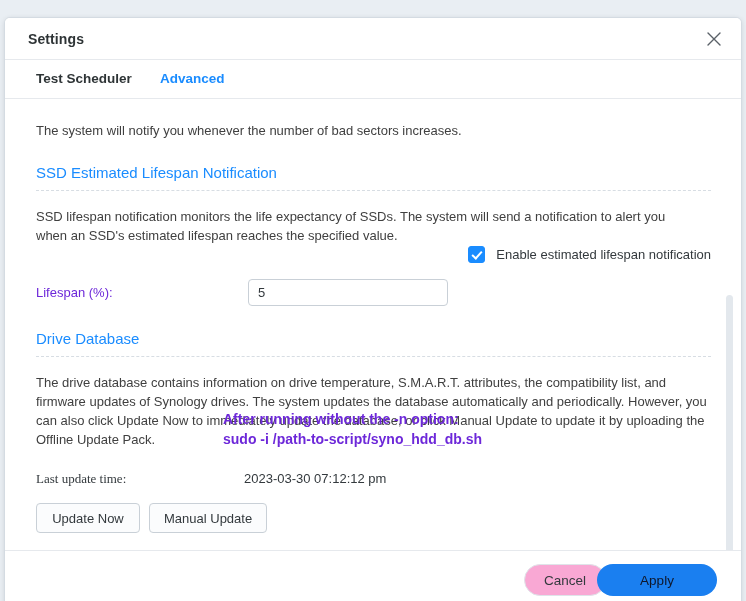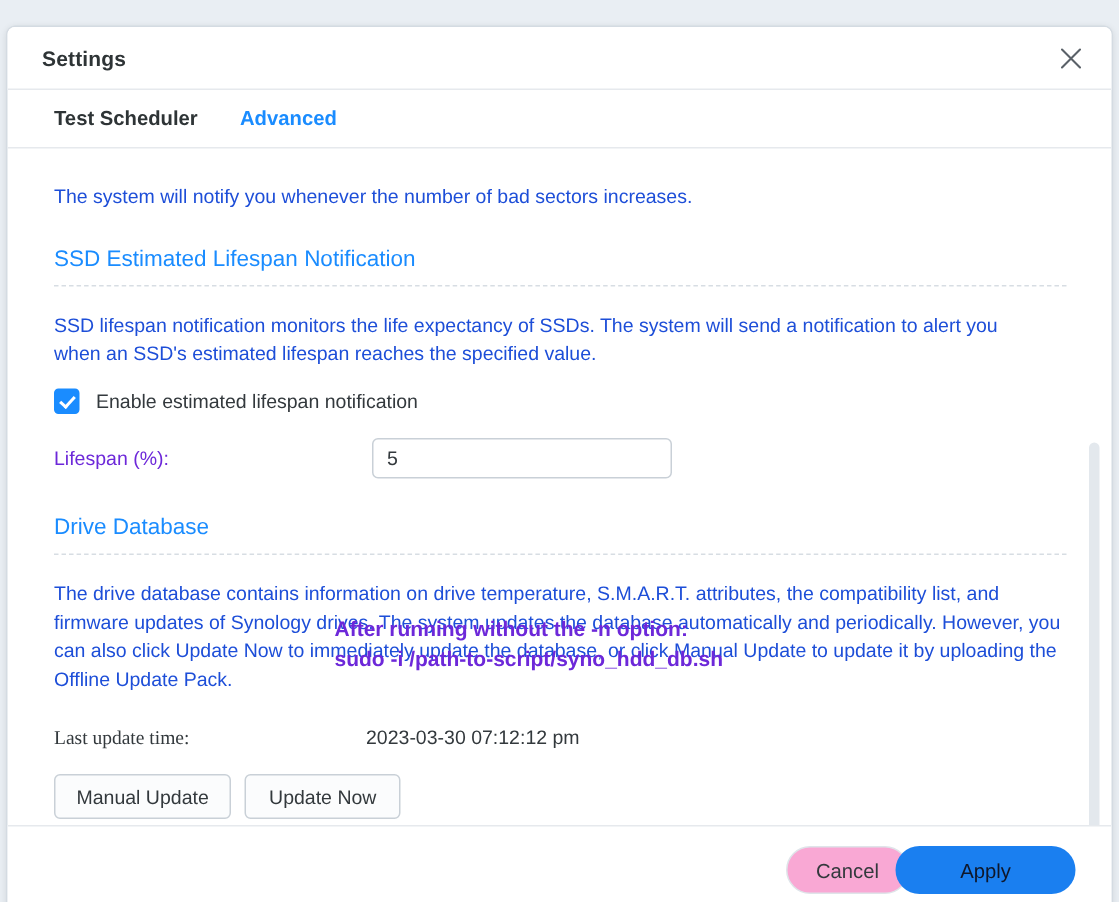--- a/index.html
+++ b/index.html
@@ -81,21 +81,21 @@
     height: 494px;
     overflow: hidden;
   }
   .content {
     position: relative;
     padding: 0 30px 0 31px;
   }
 
   .para {
     font-size: 13px;
-    color: #1d4ed8;
+    color: #404040;
     line-height: 19px;
   }
 
   .p-top { margin-top: 22px; }
 
   .section-head {
     color: #1a8cff;
     font-size: 15px;
     margin-top: 24px;
     margin-bottom: 9px;
@@ -103,23 +103,24 @@
   .hr {
     border: none;
     border-top: 1px dashed #d7dde3;
     margin: 0 0 0 0;
     height: 1px;
   }
 
   .p-ssd { margin-top: 15px; width: 660px; }
 
   .checkrow {
-    margin-top: 14px;
+    margin-top: 1px;
     display: flex;
     align-items: center;
+    justify-content: flex-end;
   }
   .checkbox {
     width: 17px;
     height: 17px;
     border-radius: 3px;
     background: #1a8cff;
     border: 1px solid #1a8cff;
     position: relative;
     cursor: pointer;
     box-sizing: border-box;
@@ -311,22 +312,22 @@
       <hr class="hr">
 
       <div class="para p-drive">The drive database contains information on drive temperature, S.M.A.R.T. attributes, the compatibility list, and firmware updates of Synology drives. The system updates the database automatically and periodically. However, you can also click Update Now to immediately update the database, or click Manual Update to update it by uploading the Offline Update Pack.</div>
 
       <div class="lastupdate">
         <span class="lbl">Last update time:</span>
         <span class="val">2023-03-30 07:12:12 pm</span>
       </div>
 
       <div class="btnrow">
+        <button class="gbtn">Update Now</button>
         <button class="gbtn">Manual Update</button>
-        <button class="gbtn">Update Now</button>
       </div>
 
     </div>
 
     <div class="annot"><span>After running without the -n option:</span>
 <span>sudo -i /path-to-script/syno_hdd_db.sh</span></div>
 
     <svg class="arrow-svg" width="105" height="50">
       <defs>
         <marker id="ah" markerWidth="7" markerHeight="7" refX="5" refY="3.2" orient="auto">

